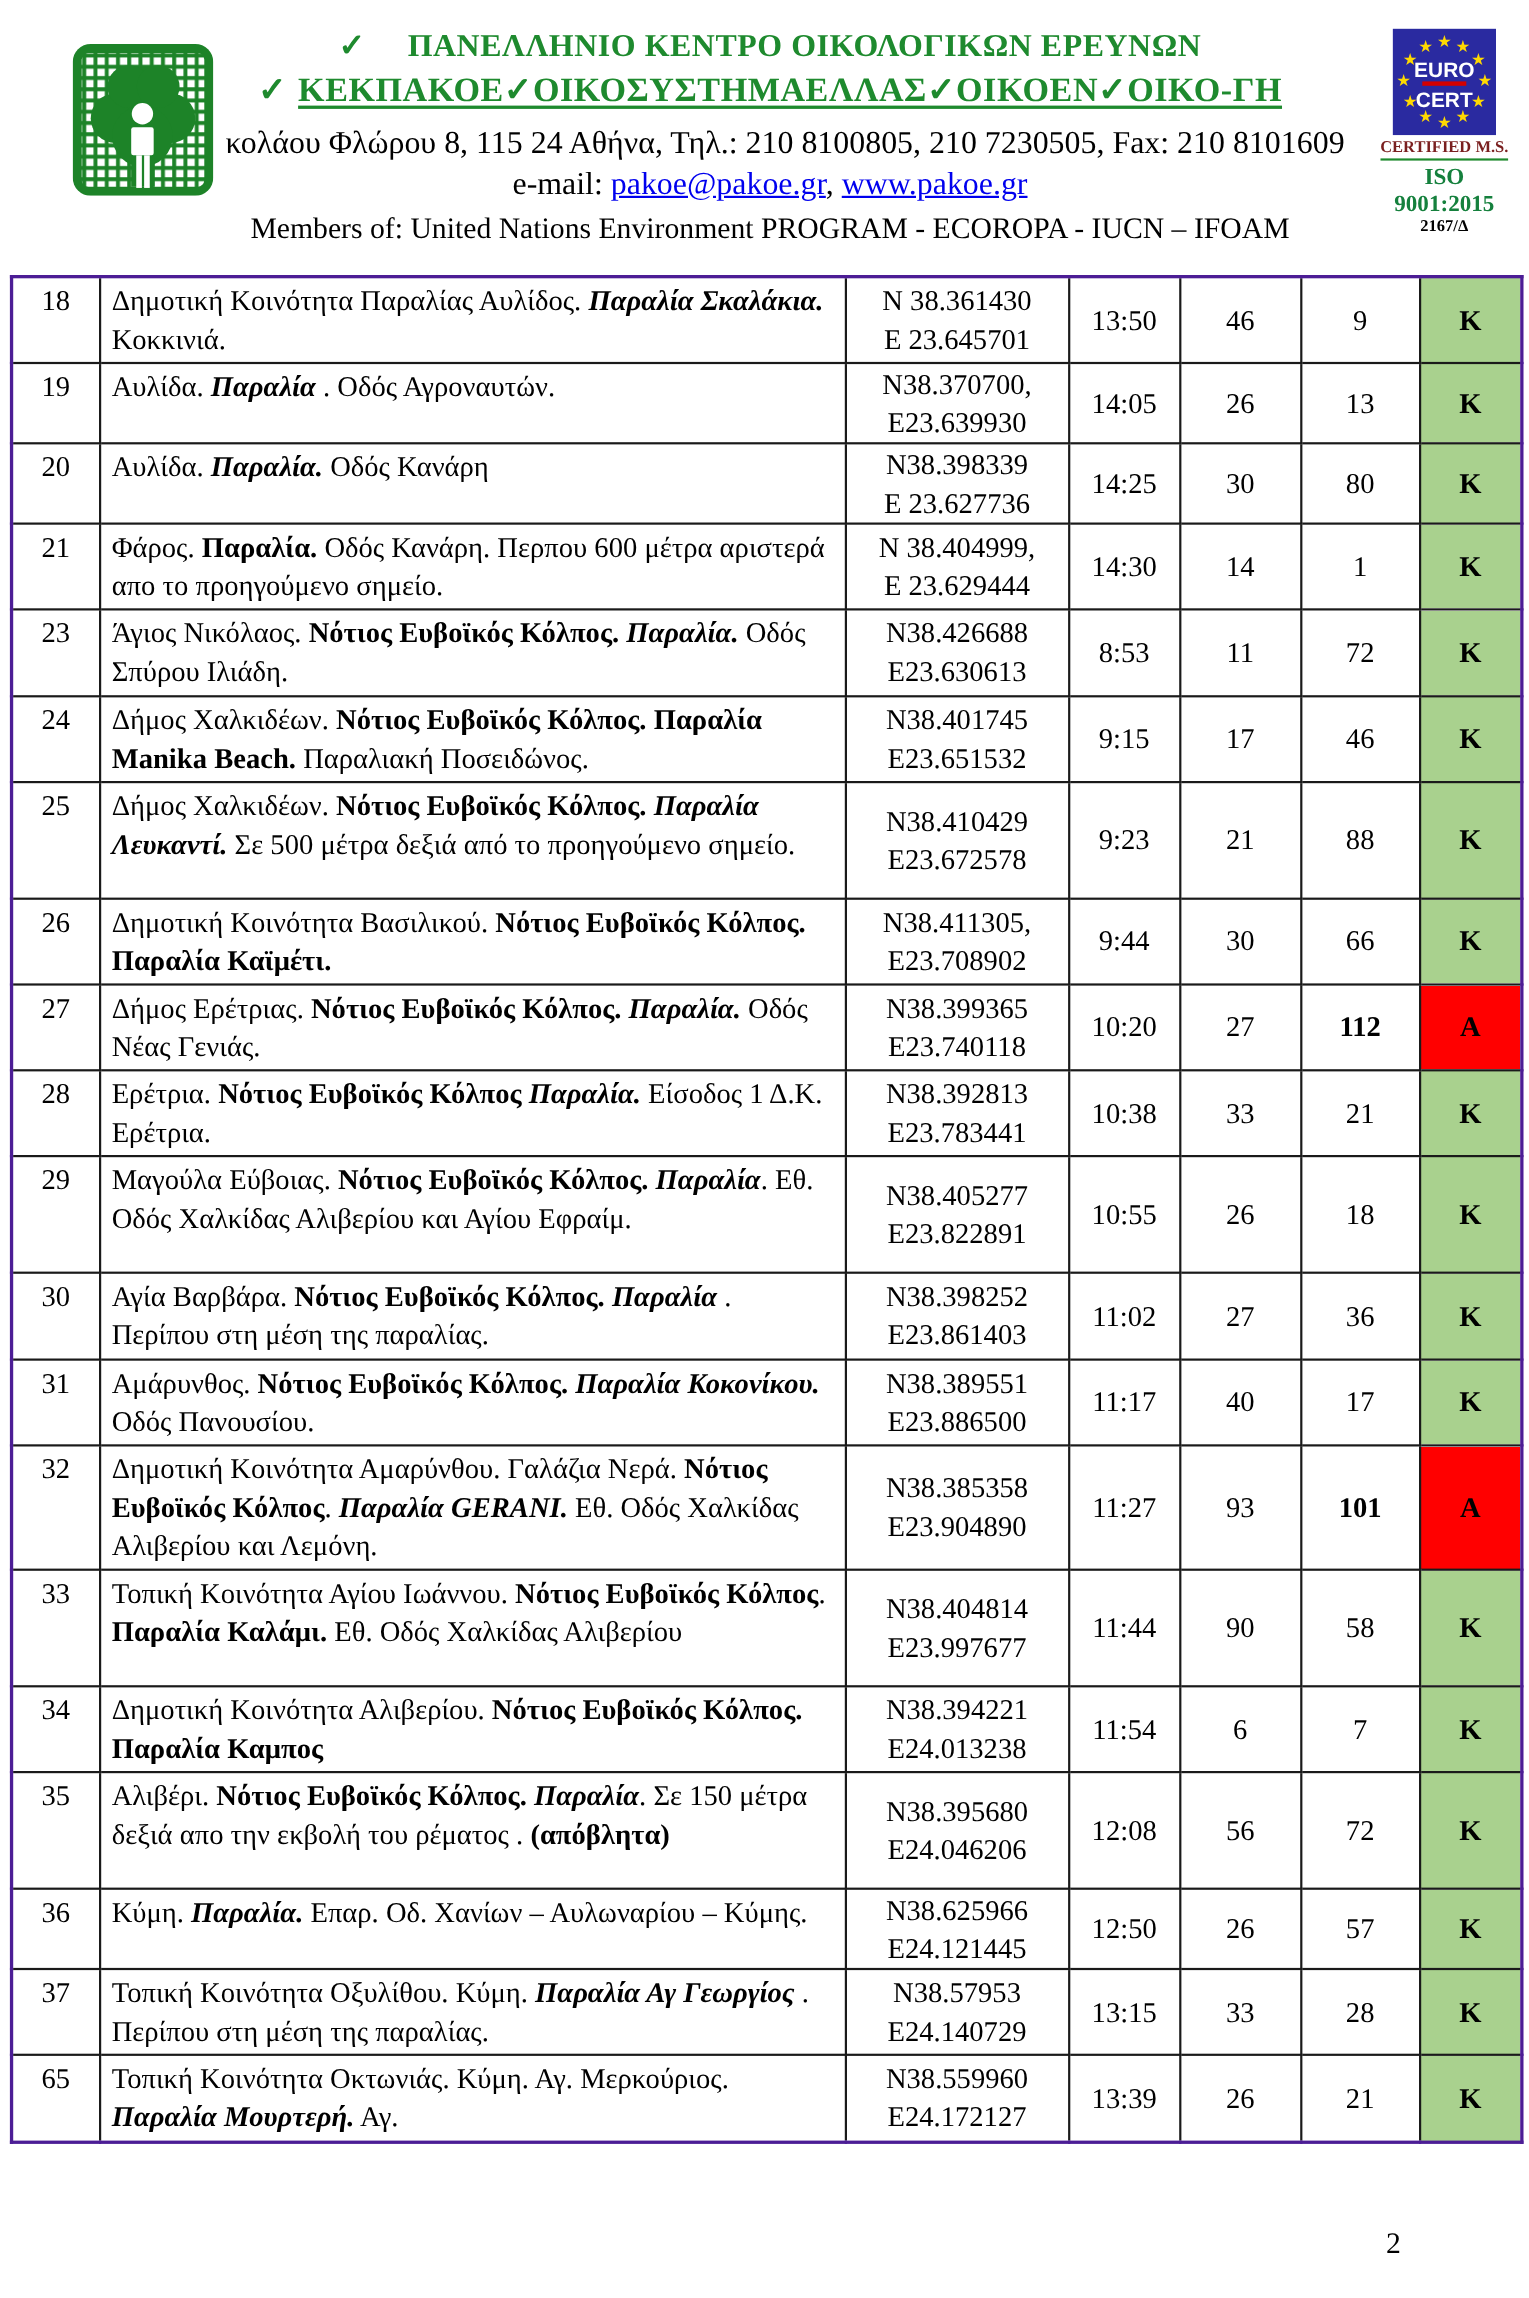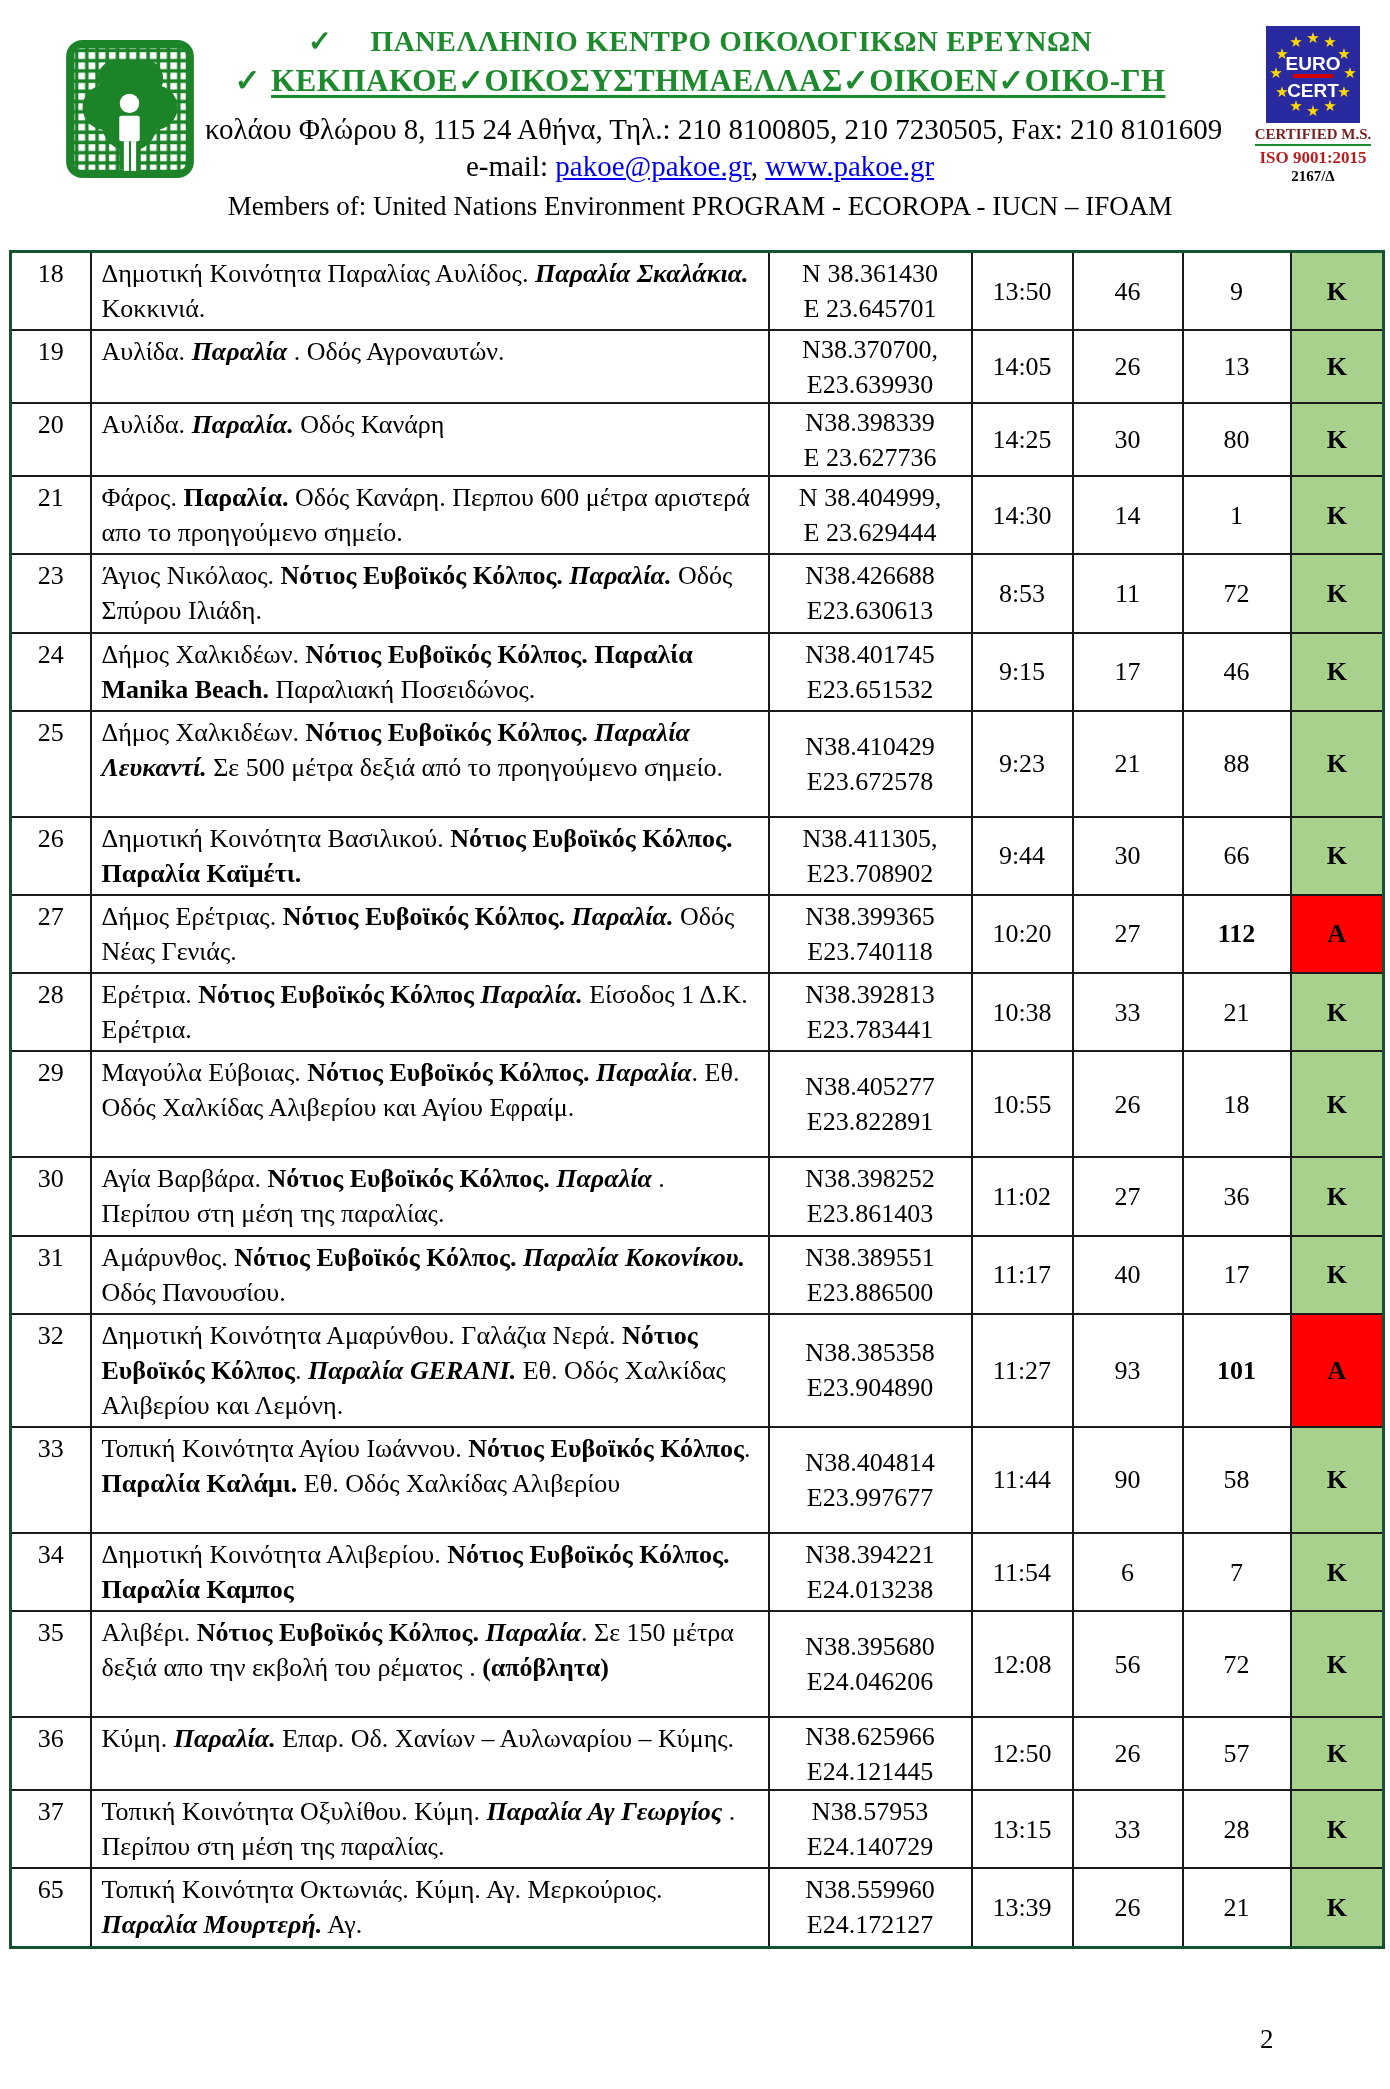--- a/index.html
+++ b/index.html
@@ -28,35 +28,35 @@
   .title-line2 .t-underline { text-decoration:underline; text-underline-offset:4px; }
   .title-line2 .chk { margin-right:10px; }
   .addr-line { font-size:29px; margin-top:14px; white-space:nowrap; }
   .email-line { font-size:29px; margin-top:4px; white-space:nowrap; }
   .email-line a { color:#0000ee; text-decoration:underline; }
   .members-line { font-size:27px; margin-top:8px; white-space:nowrap; }
 
   .cert-block { position:absolute; left:1248px; top:26px; width:130px; text-align:center; }
   .cert-logo { width:94px; height:97px; margin:0 auto; display:block; }
   .cert-l1 { font-size:15px; font-weight:bold; color:#7a1f1f; border-bottom:2px solid #1e8a2e; display:inline-block; margin-top:3px; padding-bottom:1px; }
-  .cert-l2 { font-size:17px; font-weight:bold; color:#b91c1c; margin-top:2px; }
+  .cert-l2 { font-size:21px; font-weight:bold; color:#15803d; margin-top:2px; }
   .cert-l3 { font-size:15px; font-weight:bold; color:#000; }
 
   
   table.beaches {
     position:absolute; left:9px; top:250px; width:1373px;
     border-collapse:collapse; table-layout:fixed;
   }
   table.beaches td {
     border:2px solid #1a1a1a;
     font-size:26px;
     line-height:1.35;
     overflow:hidden;
   }
-  table.beaches { border:3px solid #14532d; }
+  table.beaches { border:3px solid #4c1d95; }
   td.c-num   { text-align:center; vertical-align:top; padding-top:3px; font-size:26px; }
   td.c-desc  { vertical-align:top; padding:3px 10px 3px 10px; }
   td.c-coord { text-align:center; vertical-align:middle; font-size:27px; }
   td.c-time, td.c-v1, td.c-v2 { text-align:center; vertical-align:middle; font-size:27px; }
   td.c-grade { text-align:center; vertical-align:middle; font-size:29px; font-weight:bold; }
   td.c-grade.green { background:#a9d18e; }
   td.c-grade.red   { background:#ff0000; }
   .seg-normal { font-weight:normal; font-style:normal; }
   .seg-bold { font-weight:bold; }
   .seg-bolditalic { font-weight:bold; font-style:italic; }

